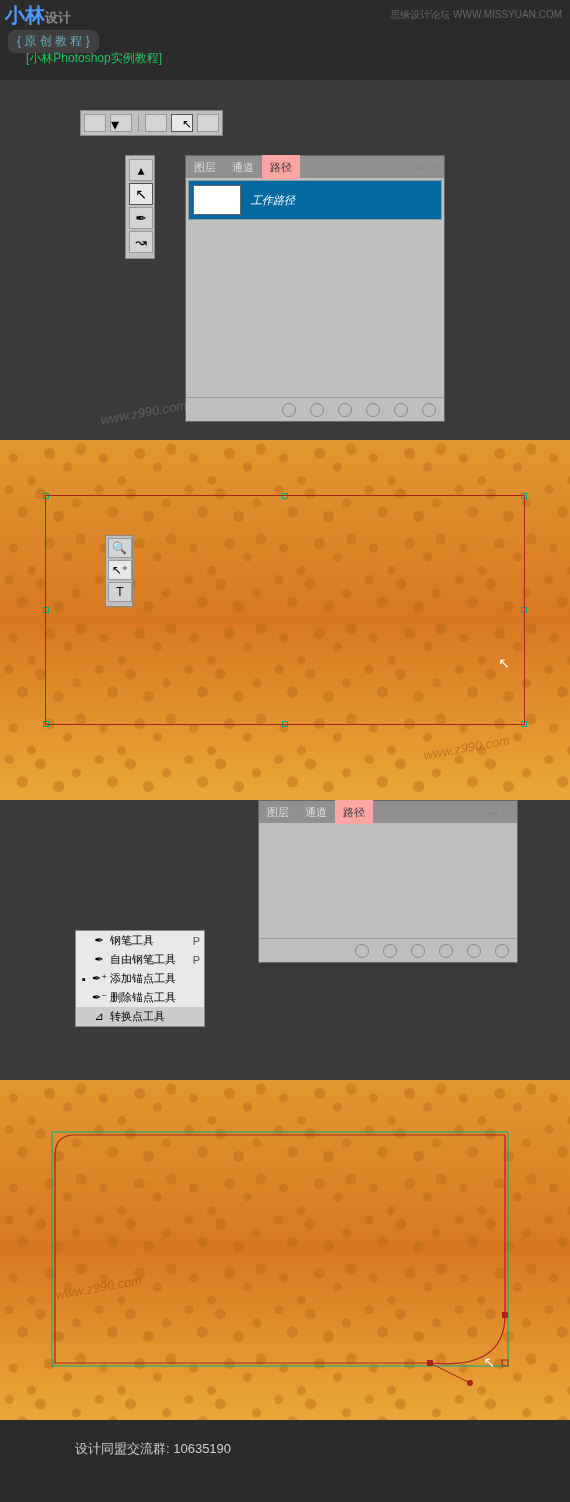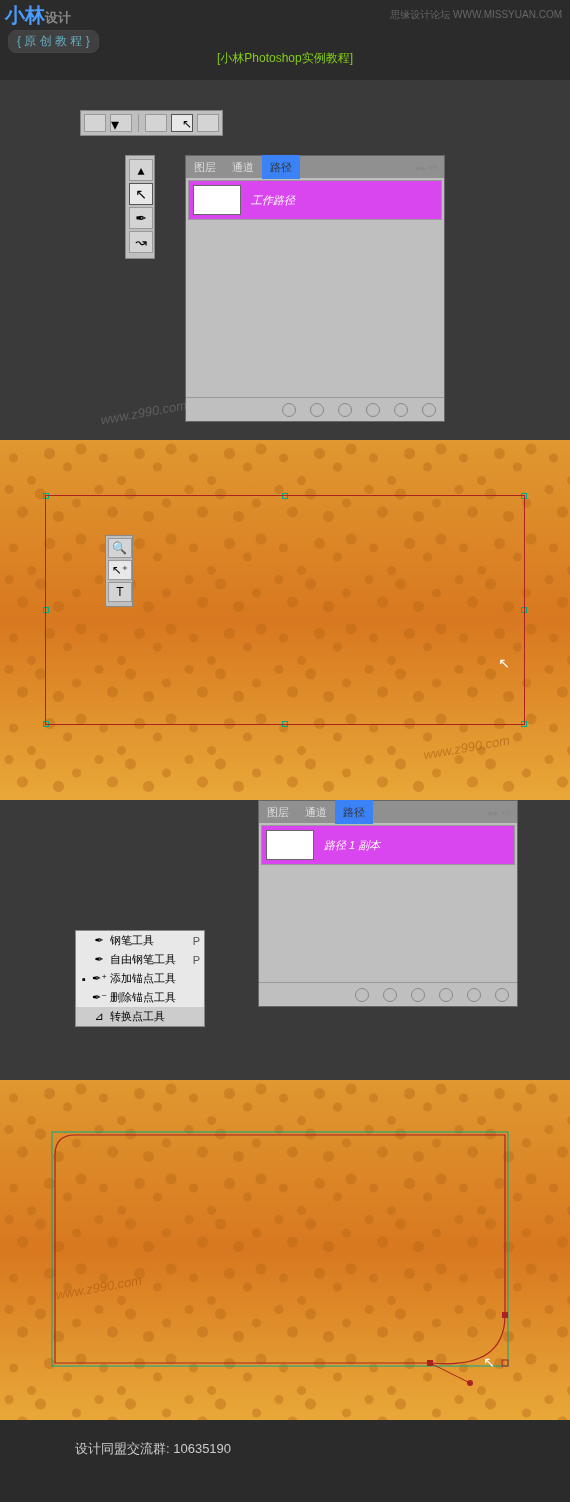--- a/index.html
+++ b/index.html
@@ -2,39 +2,39 @@
 <html><head>
 <meta charset="utf-8">
 <style>
 *{margin:0;padding:0;box-sizing:border-box;font-family:"Microsoft YaHei",SimSun,sans-serif}
 body{background:#2b2b2b;width:570px}
 .header{height:80px;position:relative;padding:26px}
 .logo{position:absolute;left:5px;top:2px;color:#4a9cff;font-size:20px;font-weight:bold}
 .logo .sm{color:#888;font-size:13px}
 .tagbox{position:absolute;left:8px;top:30px;background:#404040;border:1px solid #444;border-radius:8px;padding:2px 8px;color:#6ab;font-size:12px}
 .topright{position:absolute;right:8px;top:8px;color:#666;font-size:10px}
-.subtitle{text-align:center;color:#84cc16;font-size:12px;padding-top:24px}
+.subtitle{color:#22c55e;font-size:12px;padding-top:24px}
 .title{text-align:center;color:#e0e0e0;font-size:18px;letter-spacing:8px;padding-top:4px}
 .section1{background:#3a3a3a;padding:30px 0 20px;position:relative;height:360px}
 .toolbar1{position:absolute;left:80px;top:30px;background:#bfbfbf;border:1px solid #888;padding:3px;display:flex;gap:4px}
 .tb-btn{width:22px;height:18px;background:#d4d4d4;border:1px solid #999;display:inline-block;position:relative}
 .tb-sep{width:1px;background:#999;margin:0 2px}
 .tb-btn.active{background:#e8e8e8;border:1px solid #555}
 .cursor-icon{position:absolute;left:10px;top:2px;font-size:12px;color:#000}
 .vtoolbar{position:absolute;left:125px;top:75px;background:#bfbfbf;border:1px solid #888;width:30px;padding:3px}
 .vtb-btn{width:24px;height:22px;background:#d4d4d4;border:1px solid #999;margin-bottom:2px;display:flex;align-items:center;justify-content:center;font-size:14px}
 .vtb-btn.sel{background:#e8e8e8;border:1px solid #555}
 .panel{position:absolute;background:#bfbfbf;border:1px solid #666}
 .panel1{left:185px;top:75px;width:260px}
 .panel-tabs{display:flex;background:#909090;height:22px;align-items:center;font-size:11px}
 .ptab{padding:12px 8px;color:#ddd;height:100%;display:flex;align-items:center}
-.ptab.active{background:#3b82f6;color:#333}
+.ptab.active{background:#fca5a5;color:#333}
 .ptab-ctrl{margin-left:auto;padding:0 6px;color:#888;font-size:10px}
 .path-row{display:flex;align-items:center;padding:4px;border:1px solid #999;margin:2px}
-.path-row.sel{background:#d946ef}
+.path-row.sel{background:#0369a1}
 .path-thumb{width:48px;height:30px;background:#fff;border:1px solid #666;margin-right:10px}
 .path-label{color:#fff;font-size:11px;font-style:italic}
 .path-label.dark{color:#333;font-style:normal}
 .panel-body{background:#bfbfbf;height:175px}
 .panel-body2{background:#bfbfbf;height:115px}
 .panel-foot{height:24px;background:#bfbfbf;border-top:1px solid #999;display:flex;align-items:center;justify-content:flex-end;gap:14px;padding:0 8px}
 .foot-icon{width:14px;height:14px;border:1px solid #888;border-radius:50%;display:inline-block}
 .wm{position:absolute;color:rgba(200,200,200,0.25);font-size:13px;font-style:italic;transform:rotate(-10deg)}
 .section2{height:360px;position:relative;background:linear-gradient(180deg,#e09830,#d87820 50%,#e8a838);overflow:hidden}
 .noise{position:absolute;inset:0;background-image:radial-gradient(circle at 15% 20%,rgba(180,100,20,0.4) 4px,transparent 5px),radial-gradient(circle at 45% 60%,rgba(180,100,20,0.4) 5px,transparent 6px),radial-gradient(circle at 75% 30%,rgba(180,100,20,0.4) 4px,transparent 5px),radial-gradient(circle at 25% 80%,rgba(180,100,20,0.4) 5px,transparent 6px),radial-gradient(circle at 85% 70%,rgba(180,100,20,0.4) 4px,transparent 5px),radial-gradient(circle at 55% 15%,rgba(180,100,20,0.4) 5px,transparent 6px),radial-gradient(circle at 35% 45%,rgba(180,100,20,0.4) 4px,transparent 5px),radial-gradient(circle at 65% 85%,rgba(180,100,20,0.4) 5px,transparent 6px),radial-gradient(circle at 10% 55%,rgba(180,100,20,0.4) 4px,transparent 5px),radial-gradient(circle at 90% 10%,rgba(180,100,20,0.4) 5px,transparent 6px);background-size:90px 90px}
@@ -136,24 +136,20 @@
 </div>
 
 <div class="section3">
   <div class="panel panel2">
     <div class="panel-tabs">
       <div class="ptab">图层</div>
       <div class="ptab">通道</div>
       <div class="ptab active">路径</div>
       <div class="ptab-ctrl">▸▸ ▪≡</div>
     </div>
-    <div class="path-row sel">
-      <div class="path-thumb"></div>
-      <div class="path-label">路径 1 副本</div>
-    </div>
     <div class="panel-body2"></div>
     <div class="panel-foot">
       <span class="foot-icon"></span>
       <span class="foot-icon"></span>
       <span class="foot-icon"></span>
       <span class="foot-icon"></span>
       <span class="foot-icon"></span>
       <span class="foot-icon"></span>
     </div>
   </div>

